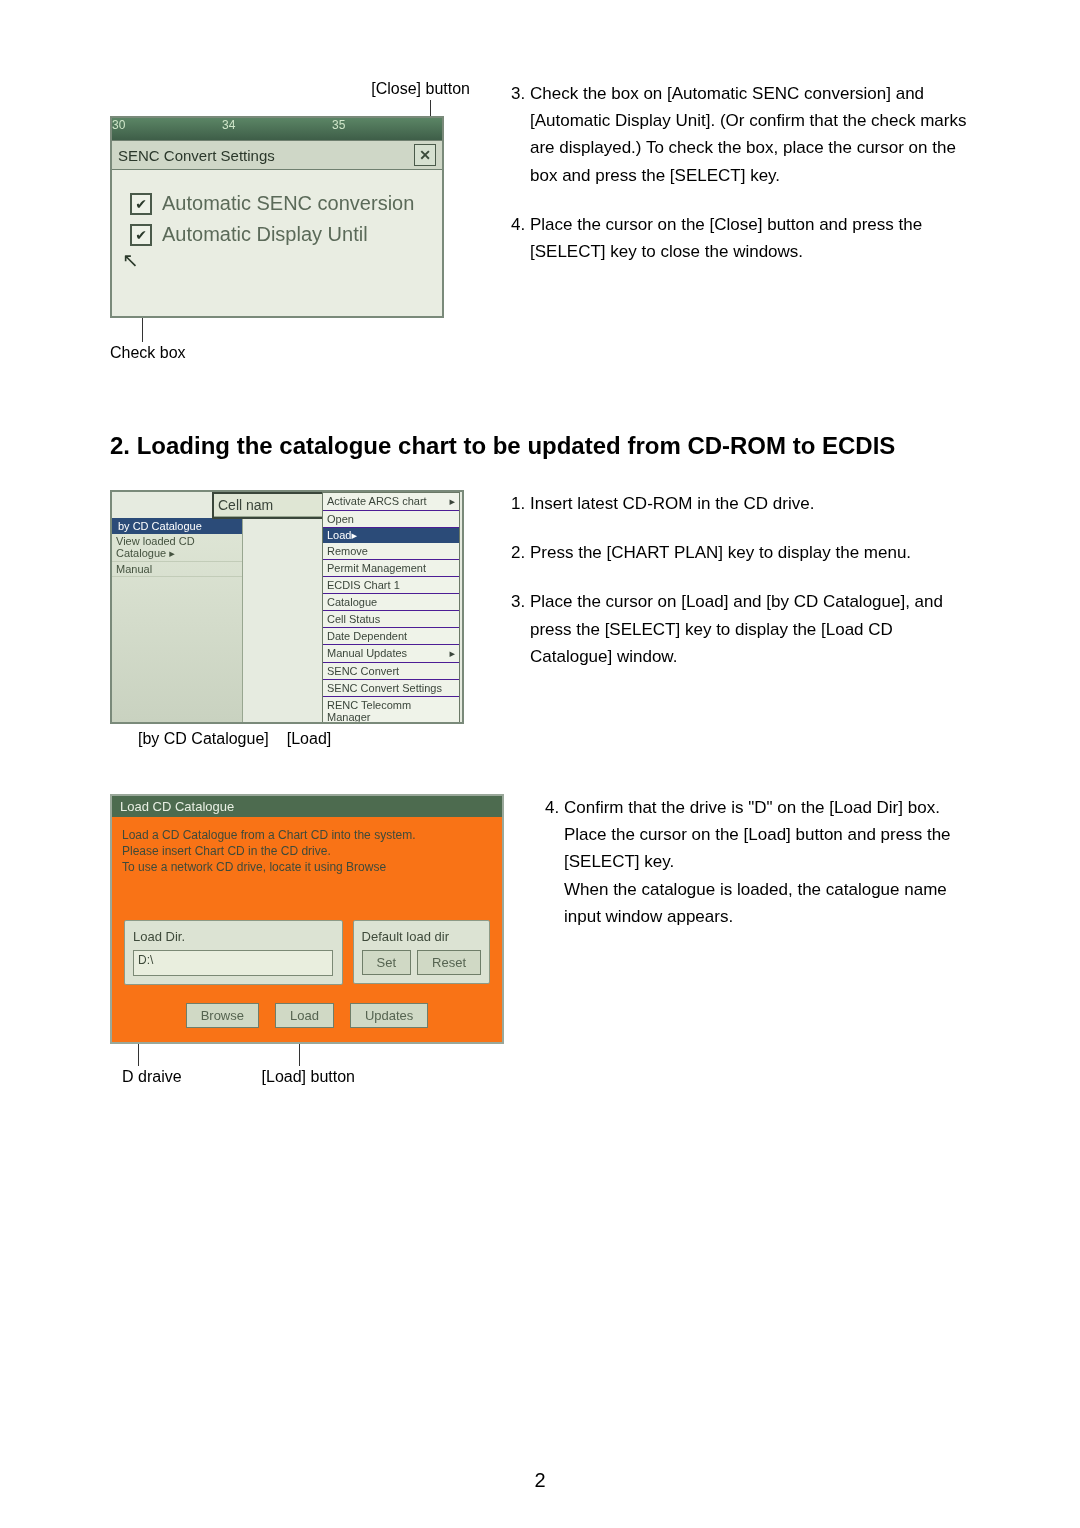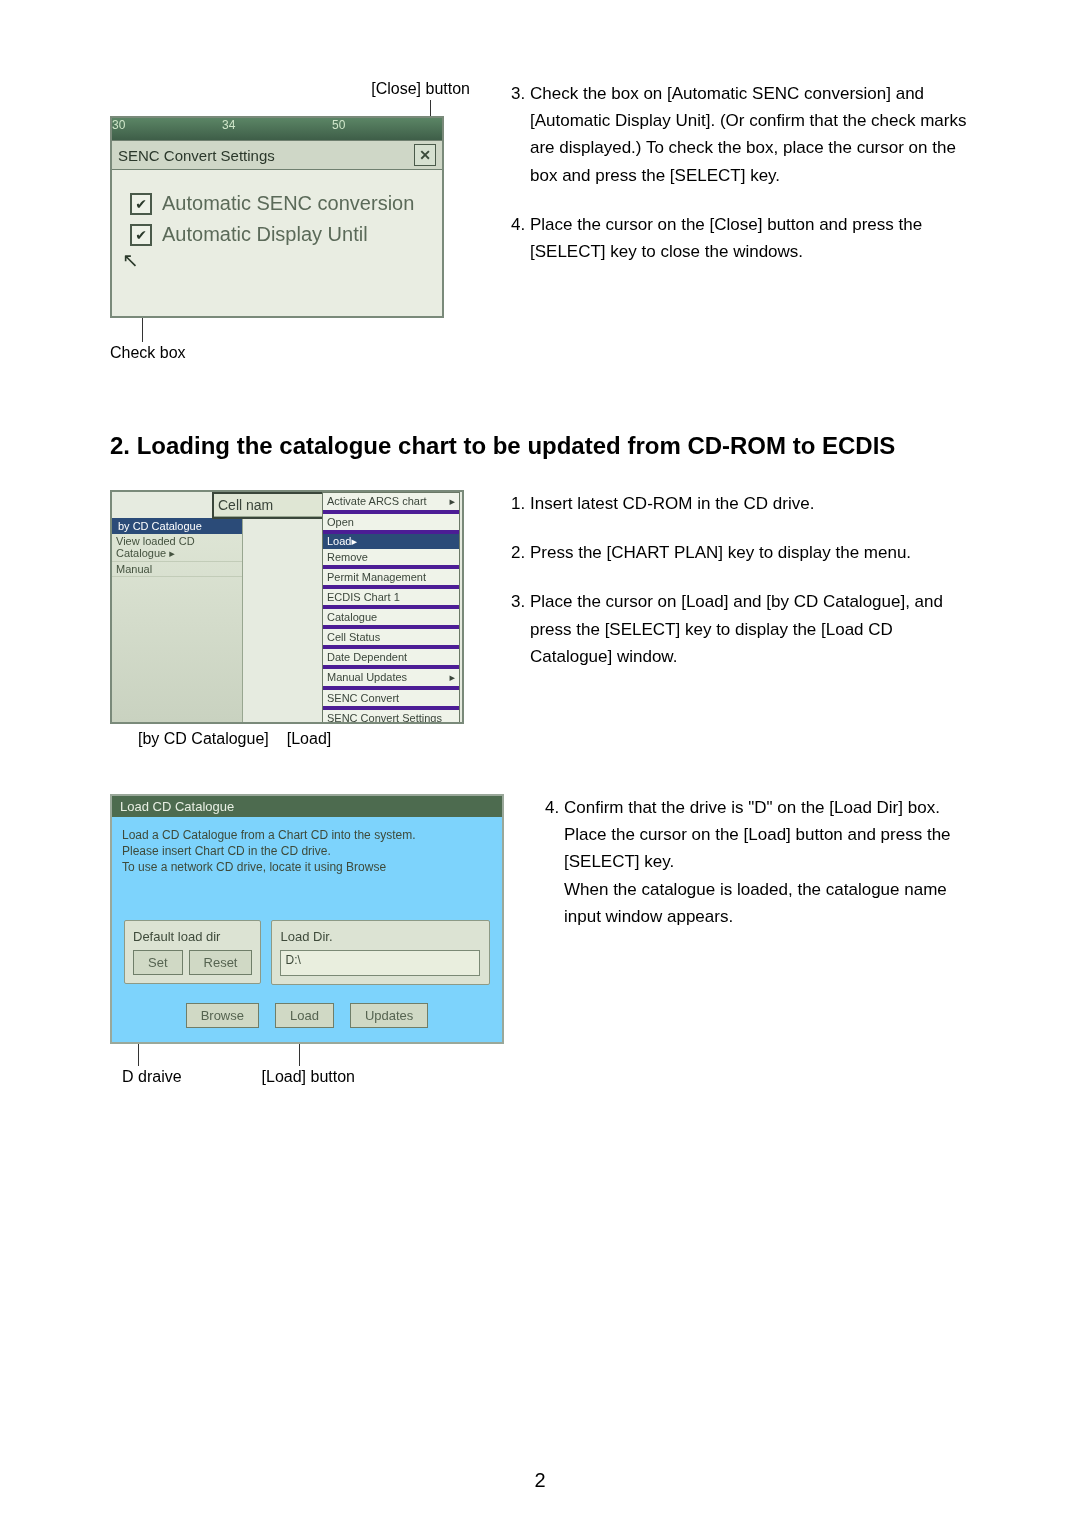--- a/index.html
+++ b/index.html
@@ -26,26 +26,26 @@
   
   .fig2{width:350px;border:2px solid #7a8a7a;background:#e6ebe0;position:relative;font-size:12px;color:#3a453a;overflow:hidden}
   .fig2 .win{position:relative;height:230px}
   .fig2 .bg-left{position:absolute;left:0;top:26px;width:130px;bottom:0;background:linear-gradient(#dfe6d6,#c9d2c0);border-right:1px solid #98a690}
   .fig2 .bg-left .blueband{background:#2b4b78;color:#fff;font-size:11px;padding:2px 6px}
   .fig2 .bg-left .rowtxt{font-size:11px;padding:1px 4px;color:#44523f;border-bottom:1px solid #c2ccb8}
   .fig2 .panel-mid{position:absolute;left:100px;top:0;width:110px;border:2px solid #3a463a;background:#eff3e9}
   .fig2 .panel-mid .hdr{border-bottom:1px solid #9aa892;padding:3px 4px;font-size:14px;background:#dfe6d4}
   .fig2 .panel-mid .rowtxt{border-bottom:1px solid #c2ccb8;padding:3px 4px;font-size:14px}
   .fig2 .panel-right{position:absolute;left:210px;top:0;width:136px;border:1px solid #6a7866;background:#eff3e9}
-  .fig2 .panel-right .rowtxt{border-bottom:4px solid #4c1d95;padding:2px 4px;font-size:11px;display:flex;justify-content:space-between}
+  .fig2 .panel-right .rowtxt{border-bottom:1px solid #4c1d95;padding:2px 4px;font-size:11px;display:flex;justify-content:space-between}
   .fig2 .panel-right .blueband{background:#2b4b78;color:#fff;font-size:11px;padding:1px 4px}
   .fig2-caption{display:flex;gap:18px;font-size:16px;margin:6px 0 0 28px}
   
   .fig3-wrap{margin-top:46px}
-  .fig3{width:390px;border:2px solid #9aa89a;background:#7dd3fc;font-size:13px;color:#3e4a3a}
+  .fig3{width:390px;border:2px solid #9aa89a;background:#f97316;font-size:13px;color:#3e4a3a}
   .fig3 .title{background:#4d6b4f;color:#e8efe3;padding:3px 8px;font-size:13px}
   .fig3 .msg{padding:10px 10px 34px 10px;font-size:12px;line-height:1.35}
   .fig3 .bottom{display:flex;align-items:center;gap:10px;padding:10px 12px 8px}
   .fig3 .grp{border:1px solid #8d9a86;padding:8px;border-radius:2px;background:#dce3d3}
   .fig3 .grp .lbl{font-size:13px;margin-bottom:6px}
   .fig3 .txtbox{border:1px solid #7b8975;background:#e9eede;height:20px;width:190px;font-size:12px;padding:2px 4px}
   .fig3 .btn{border:1px solid #6f7e69;background:#d0d9c5;padding:4px 14px;font-size:13px;color:#566451}
   .fig3 .btnrow{display:flex;gap:16px;justify-content:center;padding:10px 0 14px}
   .fig3-caption-lines{display:flex}
   .fig3-caption-lines .l1{border-left:1px solid #333;height:22px;width:0;margin-left:28px}
@@ -59,21 +59,21 @@
 <div class="page">
 
   <div class="two-col">
     <div class="left-col">
       <div class="callout-top">[Close] button</div>
       <div class="callout-line"></div>
       <div class="fig1">
         <div class="ruler">
           <span>30</span>
           <span>34</span>
-          <span>50</span>
+          <span>35</span>
         </div>
         <div class="titlebar">
           <span>SENC Convert Settings</span>
           <div class="closebox">✕</div>
         </div>
         <div class="body">
           <div class="row">
             <div class="chk">✔</div>
             <span>Automatic SENC conversion</span>
           </div>
@@ -175,31 +175,31 @@
   <div class="two-col fig3-wrap">
     <div class="left-col">
       <div class="fig3">
         <div class="title">Load CD Catalogue</div>
         <div class="msg">
           <div>Load a CD Catalogue from a Chart CD into the system.</div>
           <div>Please insert Chart CD in the CD drive.</div>
           <div>To use a network CD drive, locate it using Browse</div>
         </div>
         <div class="bottom">
+          <div class="grp" style="flex:1">
+            <div class="lbl">Load Dir.</div>
+            <div class="txtbox">D:\</div>
+          </div>
           <div class="grp">
             <div class="lbl">Default load dir</div>
             <div style="display:flex;gap:6px">
               <div class="btn">Set</div>
               <div class="btn">Reset</div>
             </div>
           </div>
-          <div class="grp" style="flex:1">
-            <div class="lbl">Load Dir.</div>
-            <div class="txtbox">D:\</div>
-          </div>
         </div>
         <div class="btnrow">
           <div class="btn">Browse</div>
           <div class="btn">Load</div>
           <div class="btn">Updates</div>
         </div>
       </div>
       <div class="fig3-caption-lines">
         <div class="l1"></div>
         <div class="l2"></div>

